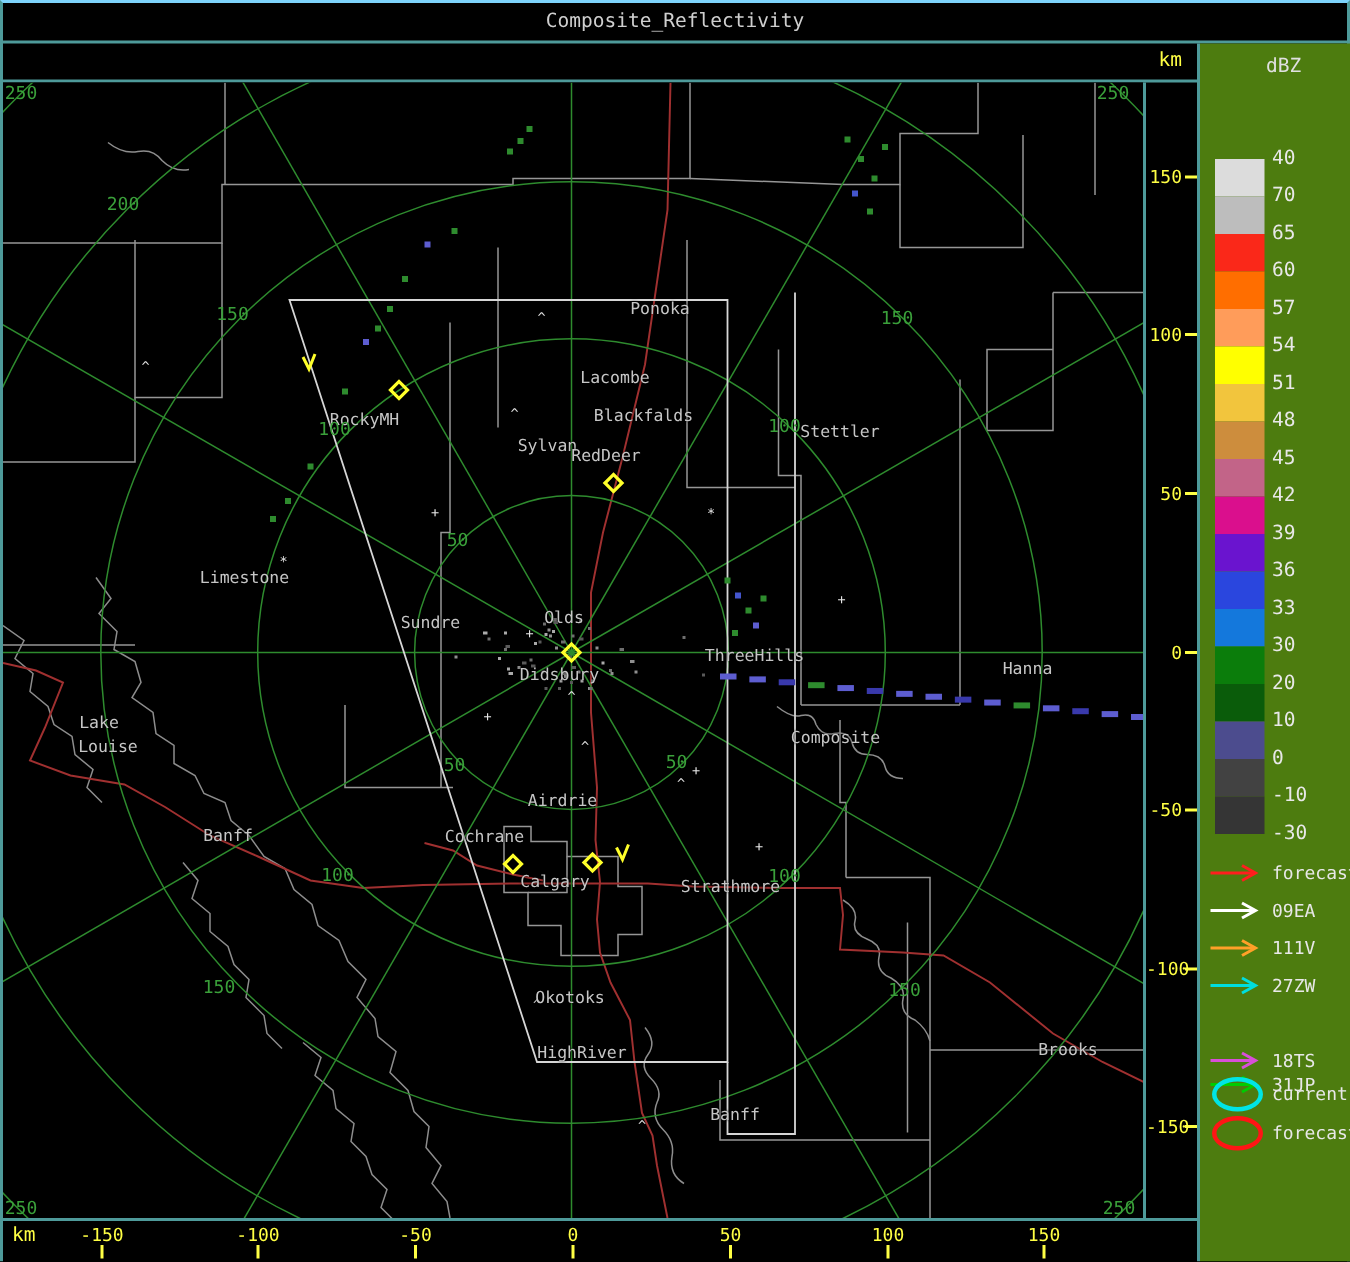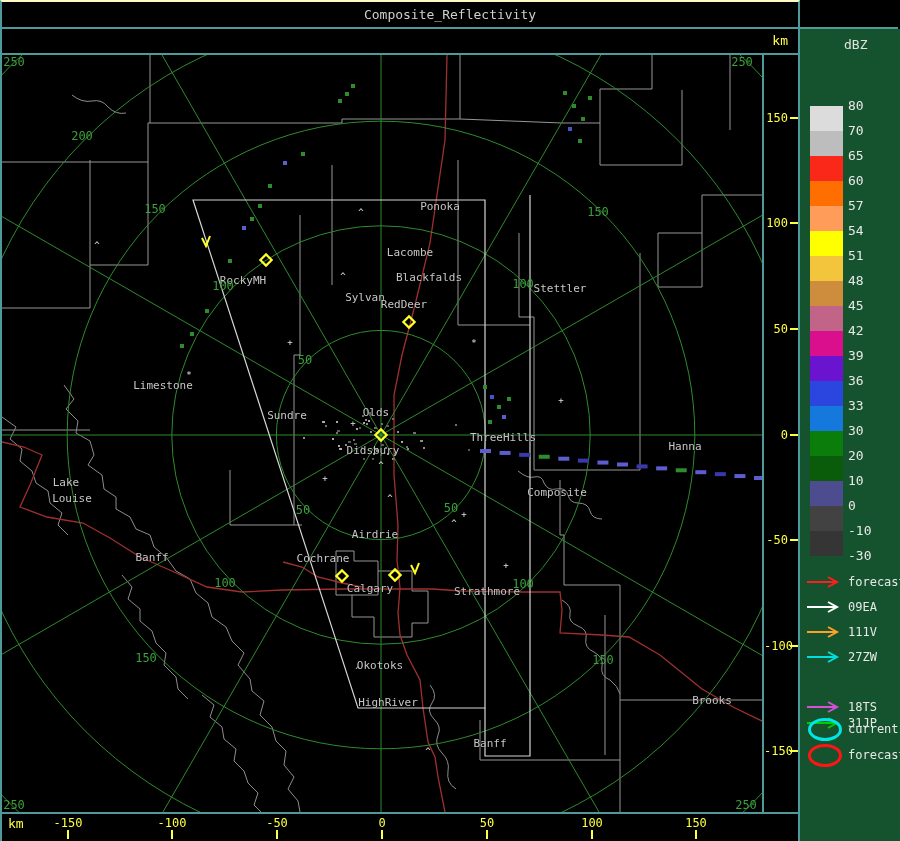--- a/index.html
+++ b/index.html
@@ -1,32 +1,32 @@
 <!DOCTYPE html>
 <html><head>
 <meta charset="utf-8">
 <style>
   html,body{margin:0;padding:0;background:#000;width:900px;height:841px;overflow:hidden;
     font-family:"DejaVu Sans Mono","Liberation Mono",monospace;}
-  #app{position:relative;width:800px;height:841px;background:#000;
-    border-left:2px solid #4e9a9a;border-right:2px solid #4e9a9a;border-top:2px solid #fef9c3;
+  #app{position:relative;width:900px;height:841px;background:#000;
+    border-left:2px solid #4e9a9a;border-right:2px solid #4e9a9a;border-top:2px solid #7dd3fc;
     box-sizing:border-box;}
   .abs{position:absolute;}
   #title-bar{left:0;top:0;width:896px;height:25px;line-height:25px;text-align:center;
     color:#cfcfcf;font-size:13px;border-bottom:2px solid #4e9a9a;}
   #info-bar{left:0;top:27px;width:796px;height:24px;line-height:24px;border-bottom:2px solid #4e9a9a;}
   #timestamp{left:8px;top:0;color:#ffff44;font-size:13px;}
   #km-top{right:10px;top:0;color:#ffff44;font-size:13px;}
   #panel-divider{left:796px;top:27px;width:2px;height:812px;background:#4e9a9a;}
   #map-wrap{left:0px;top:53px;width:760px;height:757px;overflow:hidden;background:#000;}
   #map-right-border{left:760px;top:53px;width:2px;height:759px;background:#4e9a9a;}
   #map-bottom-border{left:0;top:810px;width:796px;height:2px;background:#4e9a9a;}
   #right-ticks{left:762px;top:53px;width:34px;height:757px;}
   #bottom-axis{left:0;top:812px;width:796px;height:27px;}
-  #right-panel{left:798px;top:27px;width:100px;height:812px;background:#14532d;}
+  #right-panel{left:798px;top:27px;width:100px;height:812px;background:#4d7c0f;}
   .maplabel{position:absolute;color:#c6c6c6;font-size:11px;white-space:nowrap;
     transform:translate(-50%,-50%);text-shadow:0 0 2px #000;}
   .ringlabel{position:absolute;color:#3aa03a;font-size:12px;white-space:nowrap;
     transform:translate(-50%,-50%);}
   .ytick-label{position:absolute;color:#ffff44;font-size:12px;width:24px;text-align:right;
     transform:translateY(-50%);left:0;}
   .ytick-dash{position:absolute;width:8px;height:2px;background:#ffff44;left:26px;}
   .xtick-label{position:absolute;color:#ffff44;font-size:12px;transform:translateX(-50%);top:2px;}
   .xtick-dash{position:absolute;width:2px;height:9px;background:#ffff44;top:16px;}
   #km-bottom{position:absolute;left:6px;top:2px;color:#ffff44;font-size:13px;}
@@ -332,21 +332,21 @@
       <div class="xtick-label" style="left: 590px;">100</div>
       <div class="xtick-dash" style="left: 589px;"></div>
       <div class="xtick-label" style="left: 694px;">150</div>
       <div class="xtick-dash" style="left: 693px;"></div>
     </div>
 
   <div id="right-panel" class="abs">
     <span id="dbz-label">dBZ</span>
     <div id="colorbar" class="abs" style="left:0;top:50px;width:100px;height:480px;">
         <div class="cb-block" style="top: 27px; background: rgb(220, 220, 220);"></div>
-        <div class="cb-label" style="top: 27px;">80</div>
+        <div class="cb-label" style="top: 27px;">40</div>
         <div class="cb-block" style="top: 52px; background: rgb(189, 189, 189);"></div>
         <div class="cb-label" style="top: 52px;">70</div>
         <div class="cb-block" style="top: 77px; background: rgb(250, 40, 25);"></div>
         <div class="cb-label" style="top: 77px;">65</div>
         <div class="cb-block" style="top: 102px; background: rgb(255, 110, 0);"></div>
         <div class="cb-label" style="top: 102px;">60</div>
         <div class="cb-block" style="top: 127px; background: rgb(255, 156, 90);"></div>
         <div class="cb-label" style="top: 127px;">57</div>
         <div class="cb-block" style="top: 152px; background: rgb(255, 255, 0);"></div>
         <div class="cb-label" style="top: 152px;">54</div>

